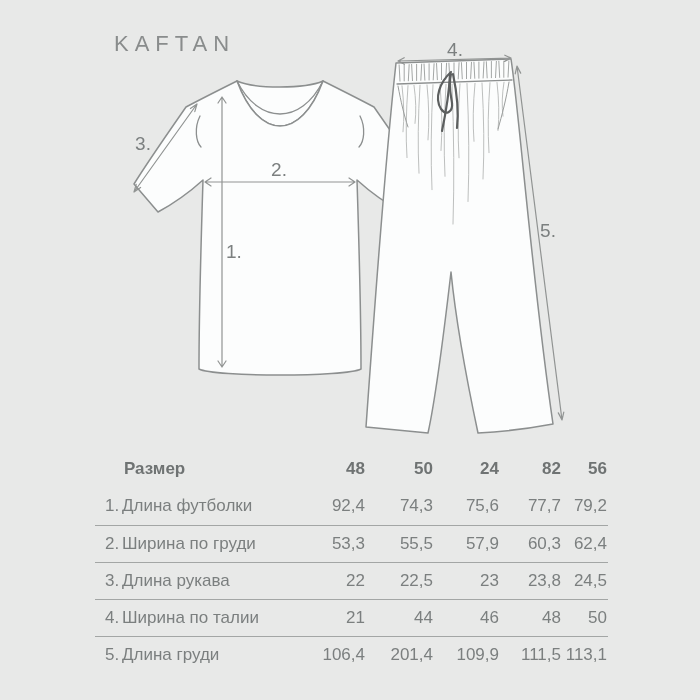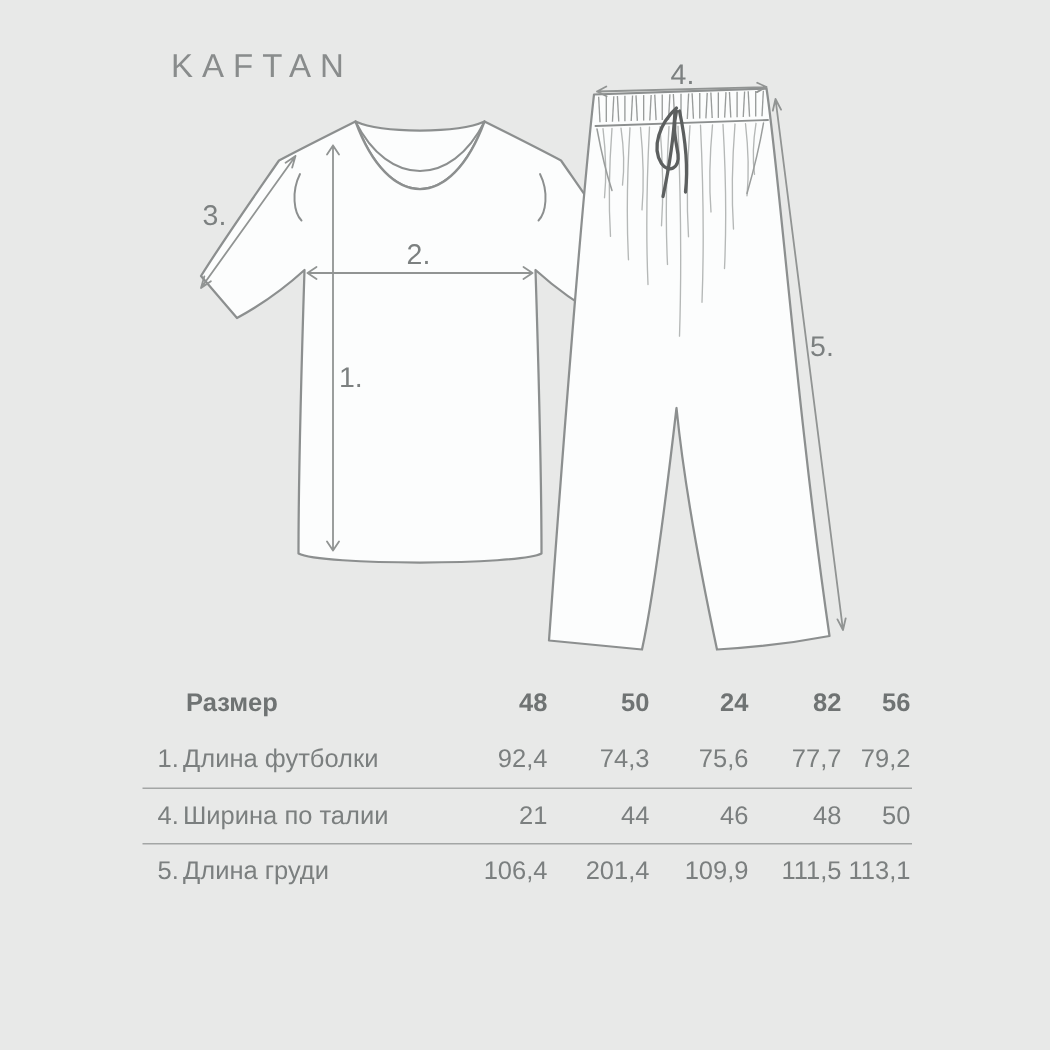--- a/index.html
+++ b/index.html
@@ -169,20 +169,36 @@
       <tbody>
         <tr>
           <td class="lab"><span class="num">1.</span><span>Длина футболки</span></td>
           <td class="val">92,4</td>
           <td class="val">74,3</td>
           <td class="val">75,6</td>
           <td class="val">77,7</td>
           <td class="val">79,2</td>
         </tr>
         <tr>
+          <td class="lab"><span class="num">2.</span><span>Ширина по груди</span></td>
+          <td class="val">53,3</td>
+          <td class="val">55,5</td>
+          <td class="val">57,9</td>
+          <td class="val">60,3</td>
+          <td class="val">62,4</td>
+        </tr>
+        <tr>
+          <td class="lab"><span class="num">3.</span><span>Длина рукава</span></td>
+          <td class="val">22</td>
+          <td class="val">22,5</td>
+          <td class="val">23</td>
+          <td class="val">23,8</td>
+          <td class="val">24,5</td>
+        </tr>
+        <tr>
           <td class="lab"><span class="num">4.</span><span>Ширина по талии</span></td>
           <td class="val">21</td>
           <td class="val">44</td>
           <td class="val">46</td>
           <td class="val">48</td>
           <td class="val">50</td>
         </tr>
         <tr>
           <td class="lab"><span class="num">5.</span><span>Длина груди</span></td>
           <td class="val">106,4</td>

